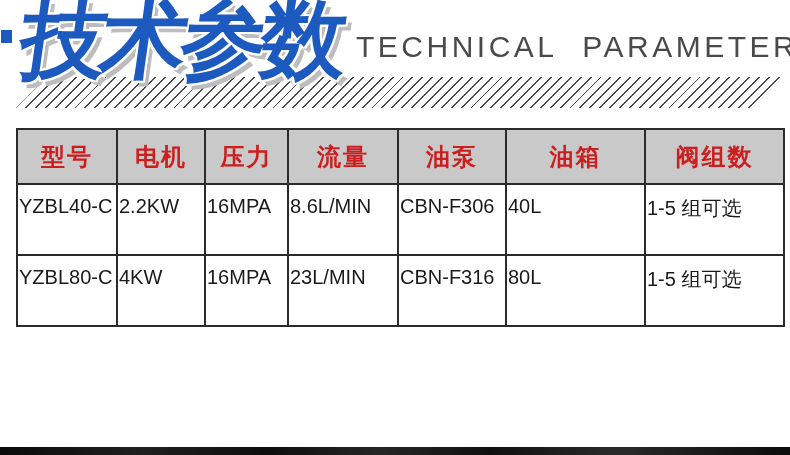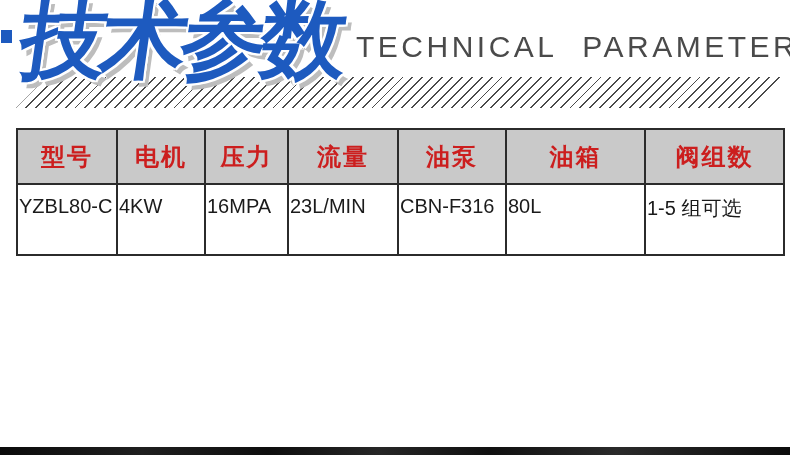--- a/index.html
+++ b/index.html
@@ -128,20 +128,29 @@
         <th>电机</th>
         <th>压力</th>
         <th>流量</th>
         <th>油泵</th>
         <th>油箱</th>
         <th>阀组数</th>
       </tr>
     </thead>
     <tbody>
       <tr>
+        <td>YZBL40-C</td>
+        <td>2.2KW</td>
+        <td>16MPA</td>
+        <td>8.6L/MIN</td>
+        <td>CBN-F306</td>
+        <td>40L</td>
+        <td>1-5 组可选</td>
+      </tr>
+      <tr>
         <td>YZBL80-C</td>
         <td>4KW</td>
         <td>16MPA</td>
         <td>23L/MIN</td>
         <td>CBN-F316</td>
         <td>80L</td>
         <td>1-5 组可选</td>
       </tr>
     </tbody>
   </table>

